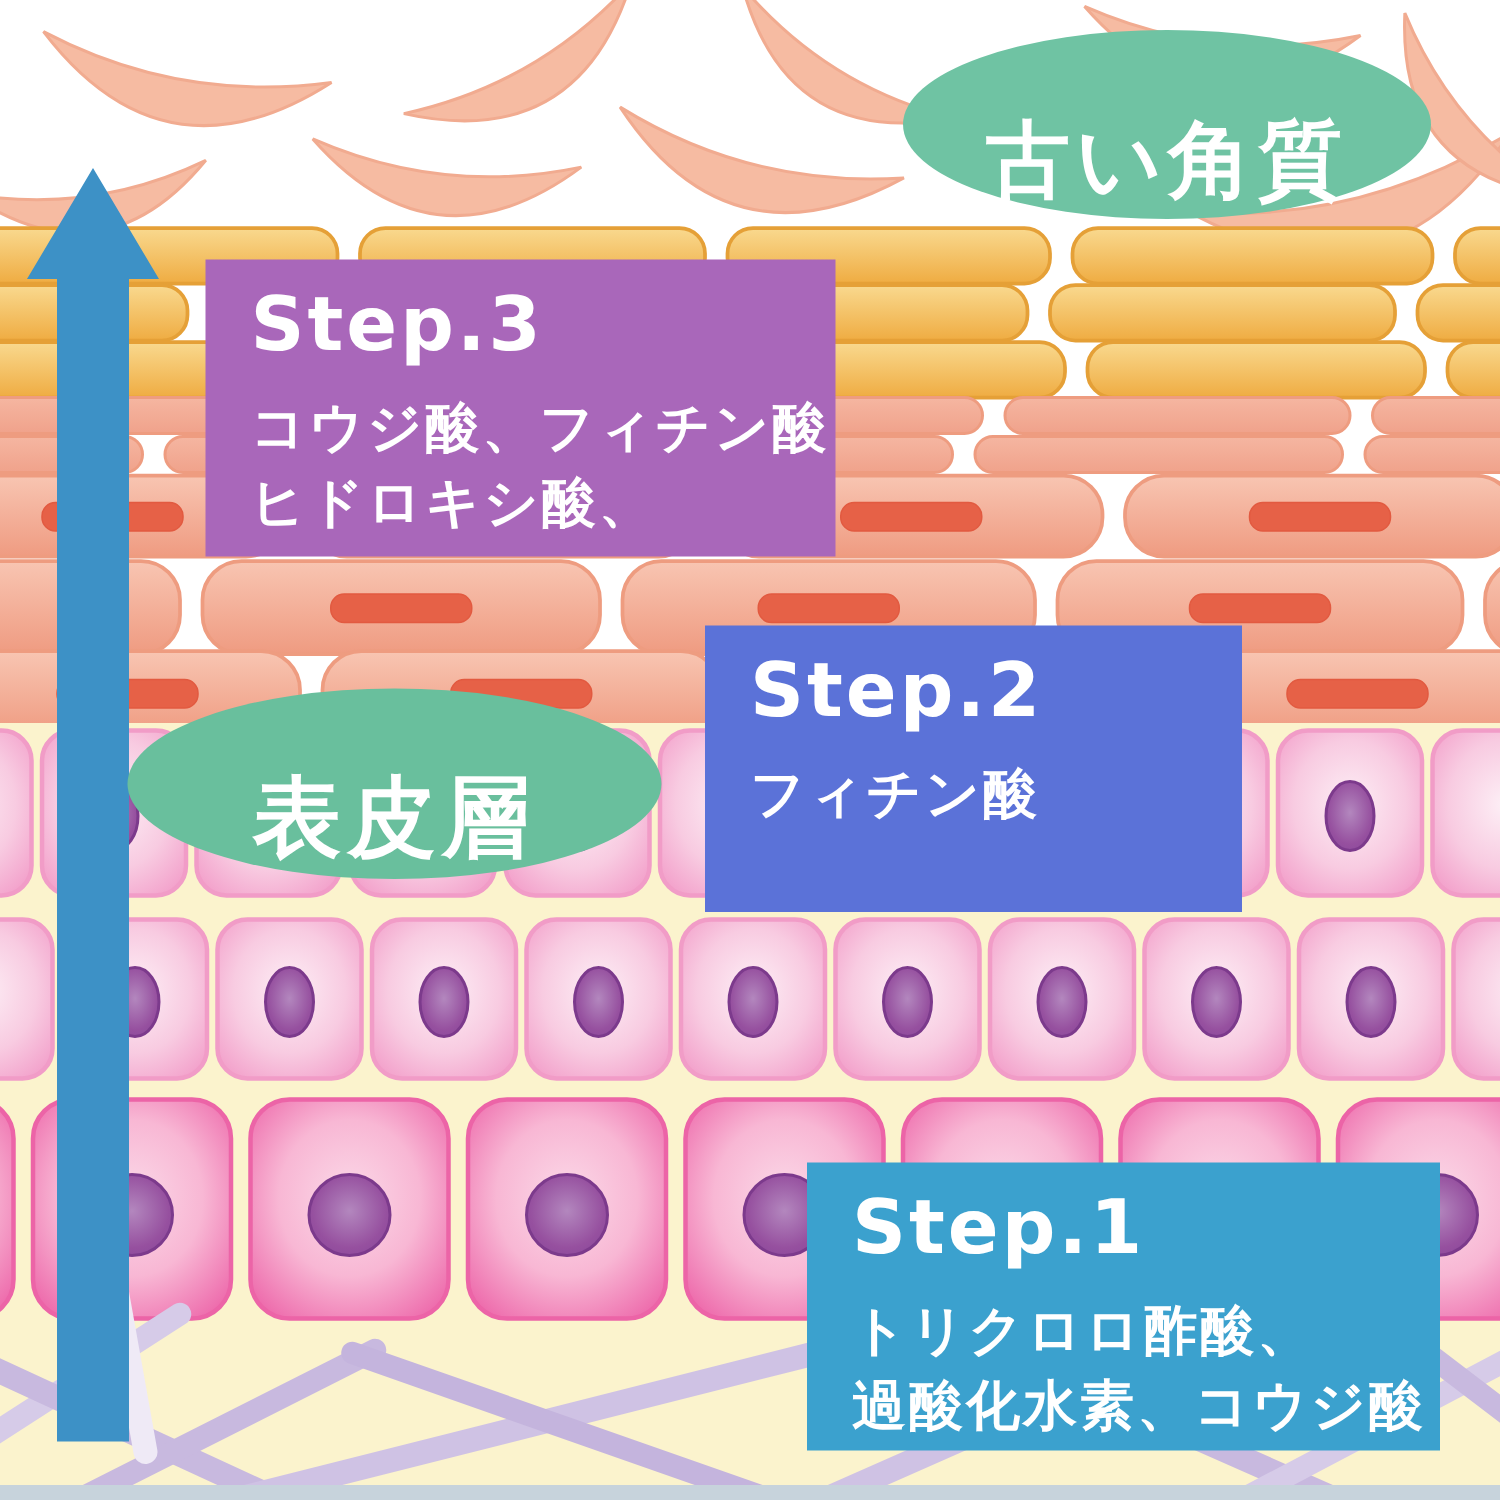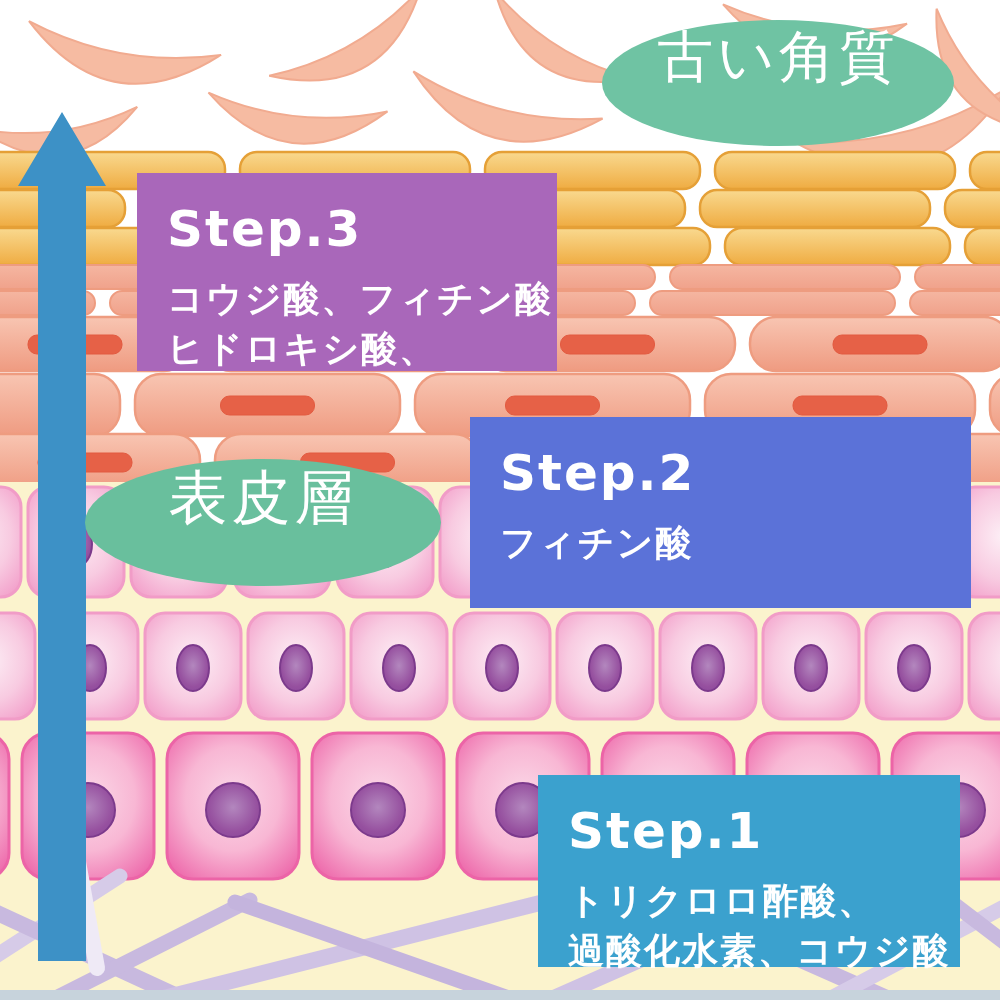--- a/index.html
+++ b/index.html
@@ -4,36 +4,36 @@
 <style>
   html,body{margin:0;padding:0;background:#fff;}
   .stage{
     position:relative;width:1000px;height:1000px;overflow:hidden;
     font-family:"DejaVu Sans","Liberation Sans",sans-serif;
     background:#fff;
   }
   .stage svg{position:absolute;left:0;top:0;}
   .bubble{
     position:absolute;border-radius:50%;
-    display:flex;align-items:flex-start;justify-content:center;
-    color:#fff;font-weight:normal;z-index:3;
+    display:flex;align-items:flex-end;justify-content:center;
+    color:#fff;font-weight:bold;z-index:3;
   }
   .bubble span{font-size:56px;letter-spacing:4px;white-space:nowrap;}
   .bubble-old{left:602px;top:20px;width:352px;height:126px;background:#6FC3A3;}
   .bubble-epi{left:85px;top:459px;width:356px;height:127px;background:#69BF9D;}
   .bubble-der{left:175px;top:842px;width:368px;height:130px;background:#9712EE;}
   .bubble-der span,.bubble-epi span{font-size:59px;}
   .step{
     position:absolute;color:#fff;z-index:4;box-sizing:border-box;
-    padding:27px 10px 0 30px;
+    padding:14px 10px 0 30px;
   }
   .step-title{font-size:50px;font-weight:bold;letter-spacing:2px;margin-bottom:16px;}
   .step-line{font-size:36px;font-weight:bold;letter-spacing:2px;line-height:1.38;white-space:nowrap;}
   .step1{left:538px;top:775px;width:422px;height:192px;background:#3BA1CE;}
-  .step2{left:470px;top:417px;width:501px;height:191px;background:#5B72D8;}
+  .step2{left:470px;top:417px;width:358px;height:191px;background:#5B72D8;}
   .step3{left:137px;top:173px;width:420px;height:198px;background:#A967BA;}
   .arrow-svg{z-index:2;}
 </style>
 </head>
 <body>
 
 <div class="stage">
 
   <svg id="skin-art" width="1000" height="1000" viewBox="0 0 1000 1000">
       <defs>

